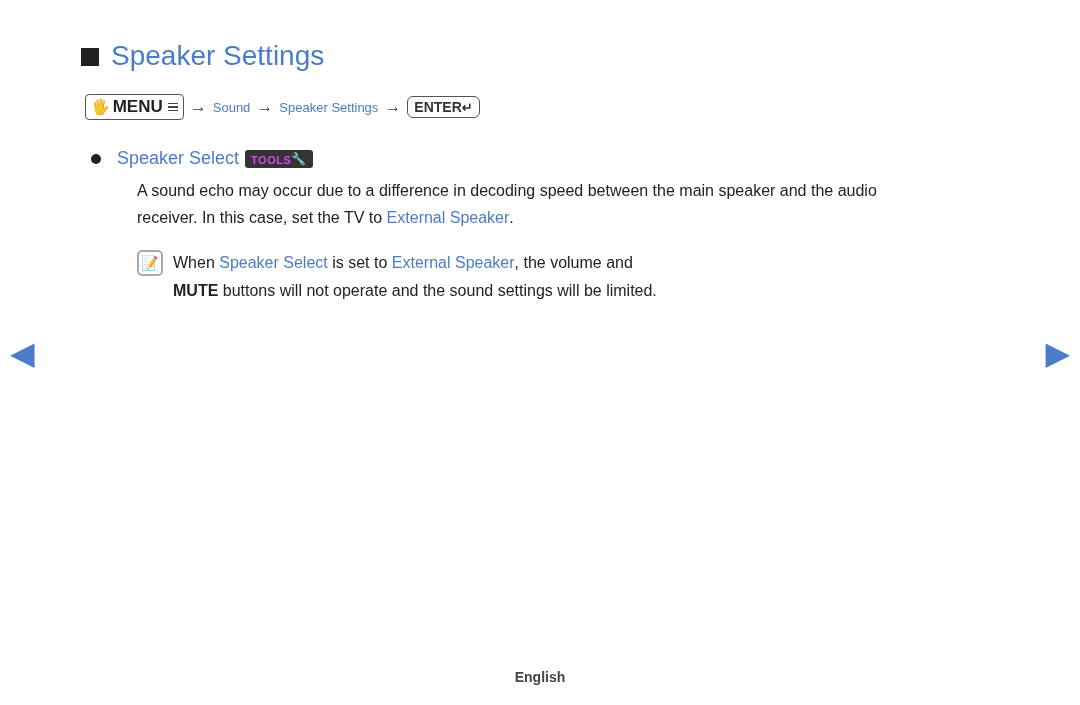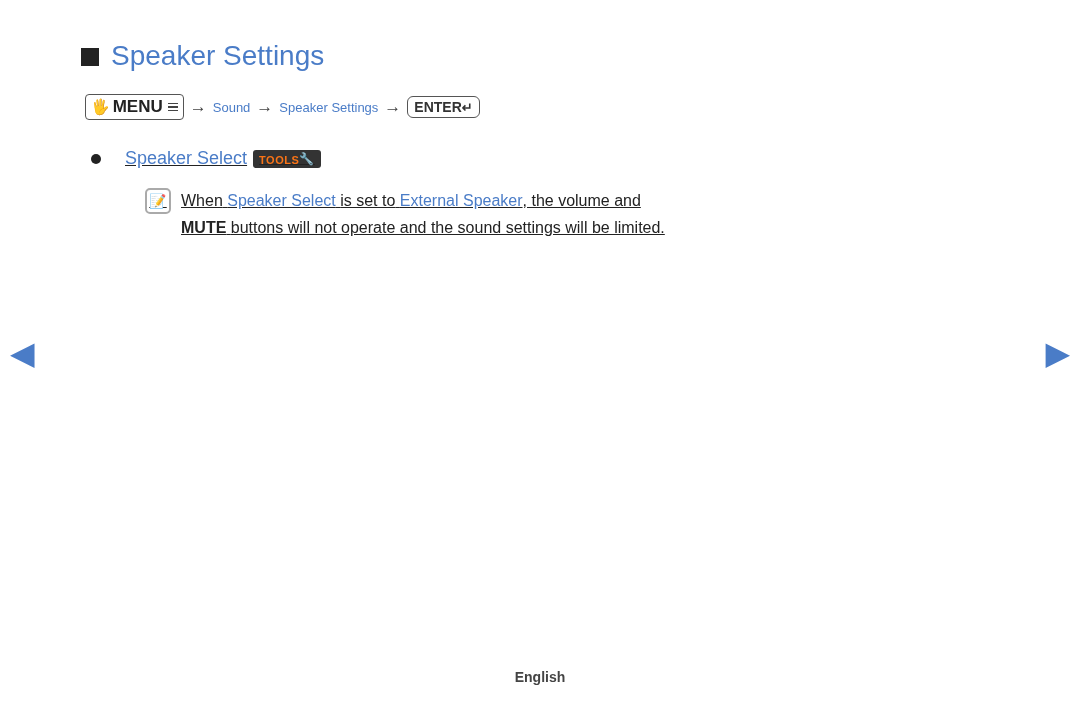--- a/index.html
+++ b/index.html
@@ -92,44 +92,43 @@
       font-weight: 700;
     }
 
     .section-list {
       margin-left: 10px;
     }
 
     .section-item {
       display: flex;
       align-items: flex-start;
-      gap: 24px;
+      gap: 16px;
       margin-bottom: 14px;
-      text-decoration: underline;
     }
 
     .bullet {
       width: 10px;
       height: 10px;
       background: #222;
       border-radius: 50%;
       flex-shrink: 0;
       margin-top: 6px;
     }
 
     .speaker-select-label {
       color: #4a7cc7;
       font-size: 18px;
       font-weight: 500;
     }
 
     .tools-badge {
       display: inline-block;
       background: #333;
-      color: #f97316;
+      color: #d946ef;
       font-size: 12px;
       font-weight: 600;
       padding: 2px 6px;
       border-radius: 3px;
       margin-left: 6px;
       vertical-align: middle;
       letter-spacing: 0.5px;
     }
 
     .tools-badge span {
@@ -271,20 +270,24 @@
   <div class="section-list">
     <div class="section-item">
       <div class="bullet"></div>
       <div>
         <div style="display:flex; align-items:center;">
           <span class="speaker-select-label">Speaker Select</span>
           <span class="tools-badge">
             <span>TOOLS</span>🔧
           </span>
         </div>
+        <p class="description-text">
+          <span>A sound echo may occur due to a difference in decoding speed between the main speaker and the audio receiver. In this case, set the TV to</span>
+          <span class="link"> <span>External Speaker</span></span><span>.</span>
+        </p>
 
         <div class="note-box">
           <div class="note-icon">📝</div>
           <p class="note-text">
             <span>When</span>
             <span class="link"> <span>Speaker Select</span></span>
             <span> </span><span>is set to</span><span> </span>
             <span class="link"><span>External Speaker</span></span><span>, the volume and</span><br>
             <span class="bold"><span>MUTE</span></span>
             <span> </span><span>buttons will not operate and the sound settings will be limited.</span>

